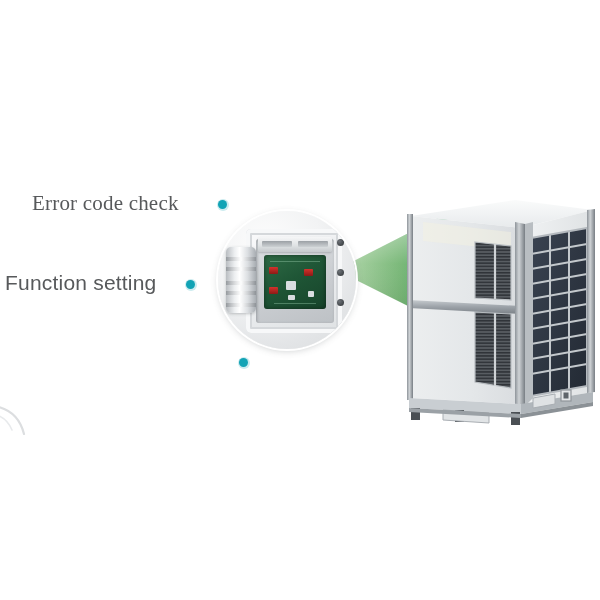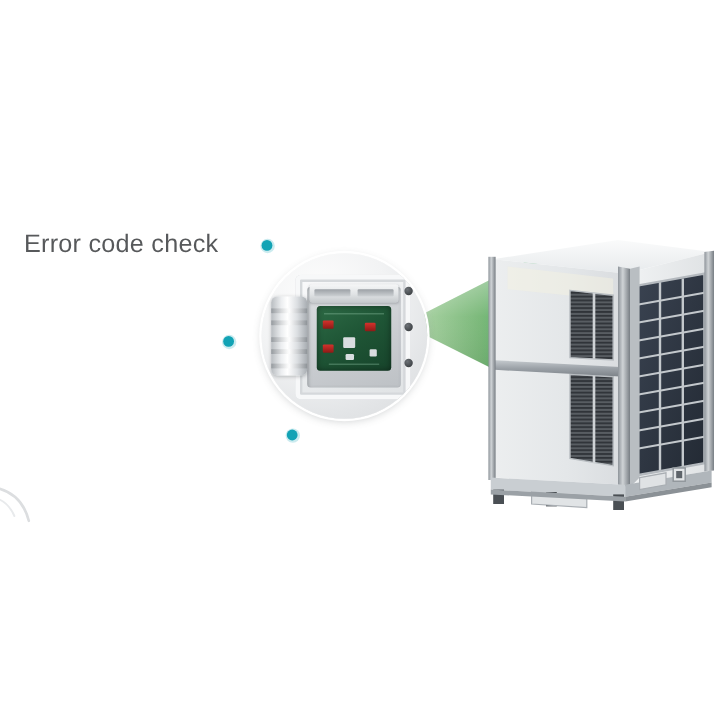--- a/index.html
+++ b/index.html
@@ -168,23 +168,24 @@
 </head>
 <body>
 
 <div id="stage">
 
   <svg class="edge-artifact" viewBox="0 0 34 34">
     <path d="M2 2 Q 26 6 32 30" fill="none" stroke="#dcdee0" stroke-width="2.2" stroke-linecap="round"></path>
     <path d="M0 10 Q 14 12 20 26" fill="none" stroke="#e8eaec" stroke-width="1.6" stroke-linecap="round"></path>
   </svg>
 
-  <div class="feature-label" style="left:20px; top:193px;">Error code check</div>
+  <div class="feature-label" style="left:32px; top:193px;font-family:Liberation Serif, serif;">Error code check</div>
   <div class="feature-dot" style="left:218px; top:200px;"></div>
 
+  <div class="feature-label" style="left:5px; top:272px;">Function setting</div>
   <div class="feature-dot" style="left:186px; top:280px;"></div>
 
   <div class="feature-dot" style="left:239px; top:358px;"></div>
 
   <svg class="cone" viewBox="0 0 160 140">
     <defs>
       <linearGradient id="beamGrad" x1="0" y1="0" x2="1" y2="0">
         <stop offset="0%" stop-color="#cfe6cd"></stop>
         <stop offset="22%" stop-color="#9ccb97"></stop>
         <stop offset="58%" stop-color="#74b573"></stop>

